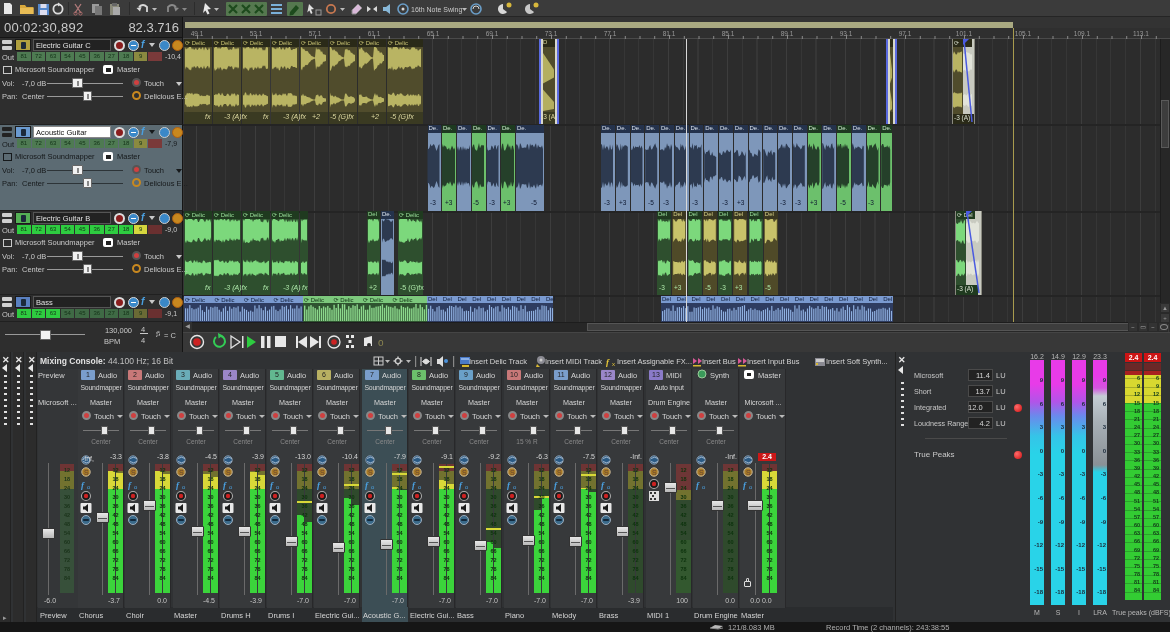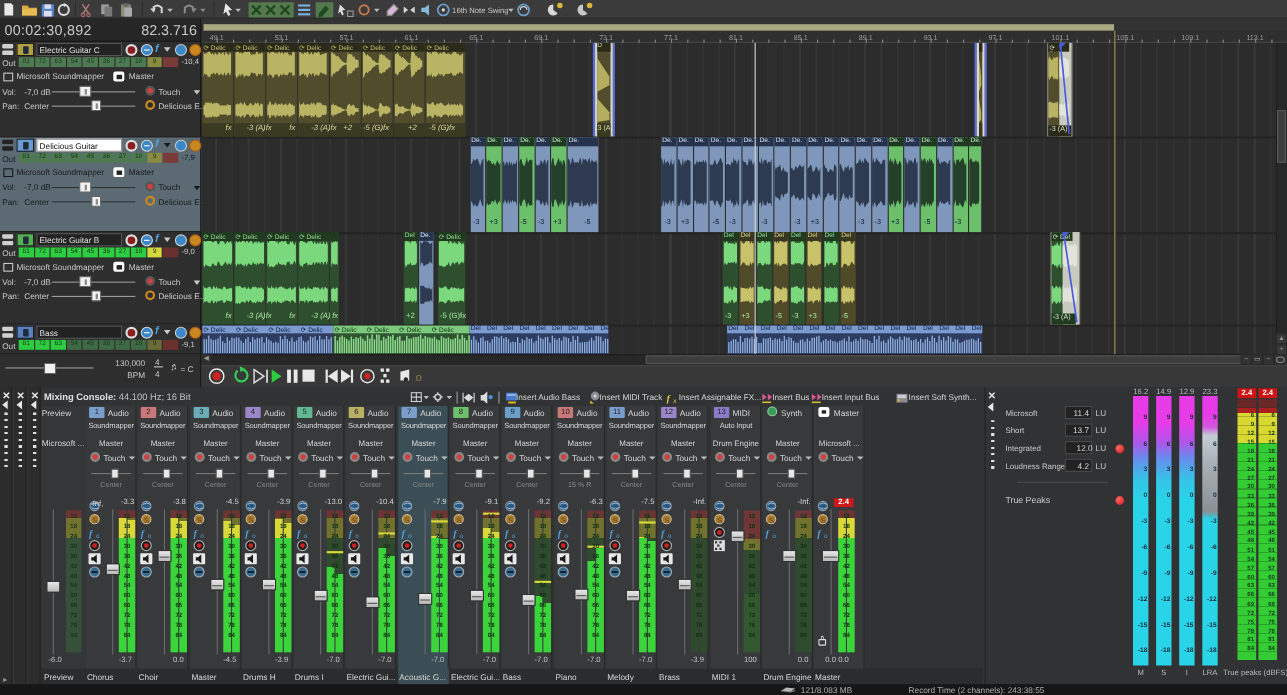--- a/index.html
+++ b/index.html
@@ -915,21 +915,21 @@
   </div>
 <div class="a" style="left:132px;top:91px;width:9px;height:9px;border-radius:50%;border:2px solid #c8881f"></div>
 <div class="tx" style="left:144px;top:92px;font-size:7.5px;color:#c9c9c9">Delicious E...</div>
 <div class="a" style="left:0;top:125px;width:183px;height:86px;background:#5c6b73;border-bottom:1px solid #202020;border-right:1px solid #151515"></div>
 <div class="a" style="left:2px;top:127px;width:10px;height:4px;background:#222;border-radius:1px"></div>
 <div class="a" style="left:2px;top:133px;width:10px;height:4px;background:#222;border-radius:1px"></div>
 <div class="a" style="left:15px;top:126px;width:16px;height:12px;background:#6a9ad0;border:1px solid #1a1a1a">
     <div style="position:absolute;left:5px;top:2px;width:5px;height:7px;background:#1c2a3a;border-radius:1px"></div>
   </div>
 <div class="a" style="left:33px;top:126px;width:78px;height:12px;background:#ffffff;border:1px solid #888"></div>
-<div class="tx" style="left:36px;top:128px;font-size:7.5px;color:#111">Delicious Guitar</div>
+<div class="tx" style="left:36px;top:128px;font-size:7.5px;color:#111">Acoustic Guitar</div>
 <div class="a" style="left:114px;top:127px;width:11px;height:11px;border-radius:50%;background:#8a1d1d;border:2px solid #dcdcdc"></div>
 <div class="a" style="left:128px;top:127px;width:11px;height:11px;border-radius:50%;background:#3a88c8;border:1.5px solid #d8d8d8">
     <div style="position:absolute;left:1.5px;top:3.5px;width:5px;height:1.8px;background:#fff"></div>
   </div>
 <div class="tx" style="left:141px;top:126px;font-size:10px;font-style:italic;color:#4aa0e0;font-weight:bold">f</div>
 <div class="a" style="left:149px;top:130px;width:0;height:0;border-left:3px solid transparent;border-right:3px solid transparent;border-top:4px solid #16191b"></div>
 <div class="a" style="left:159px;top:127px;width:11px;height:11px;border-radius:50%;background:#3a88c8;border:1.5px solid #ccc"></div>
 <div class="a" style="left:172px;top:127px;width:11px;height:11px;border-radius:50%;background:#c8881f;border:1.5px solid #b06010"></div>
 <div class="tx" style="left:2px;top:140px;font-size:7.5px;color:#16191b">Out</div>
 <div class="a" style="left:0px;top:139px;width:183px;height:9px;">
@@ -1048,21 +1048,21 @@
     <div class="a" style="left:104.6px;top:0;width:13.6px;height:9px;background:#3f6a45;font-size:6px;color:#143318;text-align:center;line-height:9px">27</div>
     <div class="a" style="left:119.2px;top:0;width:13.6px;height:9px;background:#3f6a45;font-size:6px;color:#143318;text-align:center;line-height:9px">18</div>
     <div class="a" style="left:133.8px;top:0;width:13.6px;height:9px;background:#6a6a35;font-size:6px;color:#143318;text-align:center;line-height:9px">9</div>
     <div class="a" style="left:148.4px;top:0;width:13.6px;height:9px;background:#6a3030;font-size:6px;color:#143318;text-align:center;line-height:9px"></div>
   </div>
 <div class="tx" style="left:165px;top:310px;font-size:7px;color:#c9c9c9">-9,1</div>
 <div class="a" style="left:0;top:322px;width:183px;height:30px;background:#2e2e2e;border-right:1px solid #151515"></div>
 <div class="a" style="left:5px;top:334px;width:80px;height:1px;background:#999"></div>
 <div class="a" style="left:40px;top:330px;width:11px;height:10px;background:#f2f2f2;border:1px solid #666;border-radius:1px"></div>
 <div class="tx" style="left:96px;top:326px;width:36px;text-align:right;font-size:7.5px;color:#c9c9c9">130,000</div>
-<div class="tx" style="left:104px;top:337px;width:28px;text-align:right;font-size:7.5px;color:#c9c9c9">BPM</div>
+<div class="tx" style="left:104px;top:337px;width:28px;font-size:7.5px;color:#c9c9c9">BPM</div>
 <div class="tx" style="left:141px;top:325px;font-size:7.5px;color:#c9c9c9">4</div>
 <div class="a" style="left:140px;top:333px;width:8px;height:1px;background:#c9c9c9"></div>
 <div class="tx" style="left:141px;top:336px;font-size:7.5px;color:#c9c9c9">4</div>
 <div class="tx" style="left:154px;top:328px;font-size:9px;color:#c9c9c9;transform:rotate(-15deg)">♬</div>
 <div class="tx" style="left:164px;top:331px;font-size:7.5px;color:#c9c9c9">= C</div>
 <div class="a" style="left:1160px;top:39px;width:10px;height:264px;background:#272727;border-left:1px solid #1d1d1d"></div>
 <div class="a" style="left:1161px;top:100px;width:8px;height:48px;background:#3d3d3d;border:1px solid #5a5a5a"></div>
 <div class="a" style="left:1160px;top:303px;width:10px;height:10px;background:#3a3a3a;border:1px solid #2a2a2a;color:#999;font-size:6px;text-align:center;line-height:9px">▲</div>
 <div class="a" style="left:1160px;top:313px;width:10px;height:10px;background:#3a3a3a;border:1px solid #2a2a2a;color:#999;font-size:6px;text-align:center;line-height:9px">+</div>
 <div class="a" style="left:1160px;top:323px;width:10px;height:10px;background:#3a3a3a;border:1px solid #2a2a2a;color:#999;font-size:6px;text-align:center;line-height:9px">−</div>
@@ -1134,21 +1134,21 @@
     <path d="M49 4 v9 M59 4 v9 M50.5 8.5 l3 -2.5 v5 z M57.5 8.5 l-3 -2.5 v5 z" stroke="#ddd" fill="#ddd" stroke-width="1"></path>
     <path d="M65 6 h2.5 l3.5 -3 v11 l-3.5 -3 h-2.5 z" fill="#ddd"></path>
     <circle cx="74" cy="8" r="2" fill="#4a90d8"></circle>
     <rect x="81" y="3" width="1.2" height="11" fill="#888"></rect>
   </svg>
 <svg class="a" style="left:459px;top:355px" width="13" height="12">
     <rect x="1" y="2" width="10" height="7" fill="#4a7ac8"></rect>
     <rect x="2" y="3" width="8" height="2" fill="#8ab0e8"></rect>
     <rect x="3" y="10" width="7" height="2" fill="#d8b830"></rect>
   </svg>
-<div class="tx" style="left:469px;top:357px;font-size:7.5px;color:#d5d5d5">Insert Audio Bass</div>
+<div class="tx" style="left:469px;top:357px;font-size:7.5px;color:#d5d5d5">Insert Delic Track</div>
 <svg class="a" style="left:535px;top:355px" width="13" height="12">
     <circle cx="6" cy="5" r="4" fill="#8a8a92"></circle>
     <circle cx="6" cy="5" r="1.5" fill="#ccc"></circle>
     <path d="M2 9 l3 3 h-4 z" fill="#d8b830"></path>
   </svg>
 <div class="tx" style="left:545px;top:357px;font-size:7.5px;color:#d5d5d5">Insert MIDI Track</div>
 <svg class="a" style="left:606px;top:355px" width="13" height="12">
     <text x="0" y="10" font-size="9" font-style="italic" font-weight="bold" fill="#e8c838" font-family="Liberation Serif">f</text>
     <text x="6" y="11" font-size="6" fill="#e8c838">x</text>
   </svg>
@@ -1682,21 +1682,21 @@
 <div class="tx" style="left:914px;top:371px;font-size:7.2px;color:#c8c8c8">Microsoft</div>
 <div class="a" style="left:968px;top:369px;width:25px;height:12px;background:#222;border:1px solid #4a4a4a"></div>
 <div class="tx" style="left:968px;top:371px;width:22px;text-align:right;font-size:7.5px;color:#d8d8d8">11.4</div>
 <div class="tx" style="left:996px;top:371px;font-size:7.5px;color:#c8c8c8">LU</div>
 <div class="tx" style="left:914px;top:387px;font-size:7.2px;color:#c8c8c8">Short</div>
 <div class="a" style="left:968px;top:385px;width:25px;height:12px;background:#222;border:1px solid #4a4a4a"></div>
 <div class="tx" style="left:968px;top:387px;width:22px;text-align:right;font-size:7.5px;color:#d8d8d8">13.7</div>
 <div class="tx" style="left:996px;top:387px;font-size:7.5px;color:#c8c8c8">LU</div>
 <div class="tx" style="left:914px;top:403px;font-size:7.2px;color:#c8c8c8">Integrated</div>
 <div class="a" style="left:968px;top:401px;width:25px;height:12px;background:#222;border:1px solid #4a4a4a"></div>
-<div class="tx" style="left:968px;top:403px;width:36px;text-align:center;font-size:7.5px;color:#d8d8d8">12.0</div>
+<div class="tx" style="left:968px;top:403px;width:36px;text-align:left;font-size:7.5px;color:#d8d8d8">12.0</div>
 <div class="tx" style="left:996px;top:403px;font-size:7.5px;color:#c8c8c8">LU</div>
 <div class="tx" style="left:914px;top:419px;font-size:7.2px;color:#c8c8c8">Loudness Range</div>
 <div class="a" style="left:968px;top:417px;width:25px;height:12px;background:#222;border:1px solid #4a4a4a"></div>
 <div class="tx" style="left:968px;top:419px;width:22px;text-align:right;font-size:7.5px;color:#d8d8d8">4.2</div>
 <div class="tx" style="left:996px;top:419px;font-size:7.5px;color:#c8c8c8">LU</div>
 <div class="a" style="left:1014px;top:404px;width:8px;height:8px;border-radius:50%;background:radial-gradient(circle at 35% 35%,#ff6a6a,#cc1111)"></div>
 <div class="a" style="left:925px;top:438px;width:82px;height:1px;background:#4a4a4a"></div>
 <div class="tx" style="left:914px;top:450px;font-size:8px;color:#c8c8c8">True Peaks</div>
 <div class="a" style="left:1014px;top:451px;width:8px;height:8px;border-radius:50%;background:radial-gradient(circle at 35% 35%,#ff6a6a,#cc1111)"></div>
 <div class="tx" style="left:1028px;top:353px;width:18px;text-align:center;font-size:7px;color:#b8b8b8">16.2</div>

